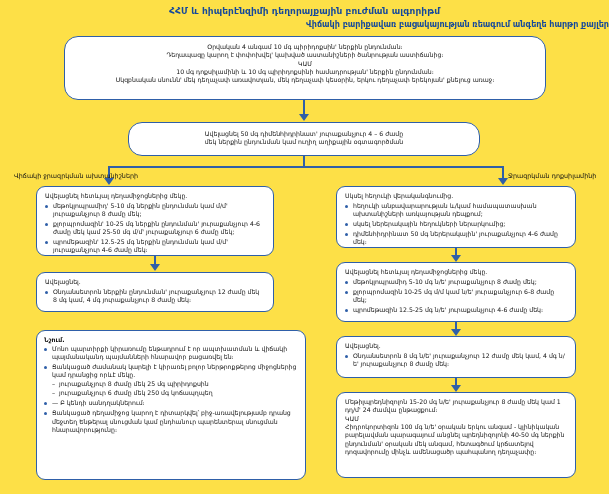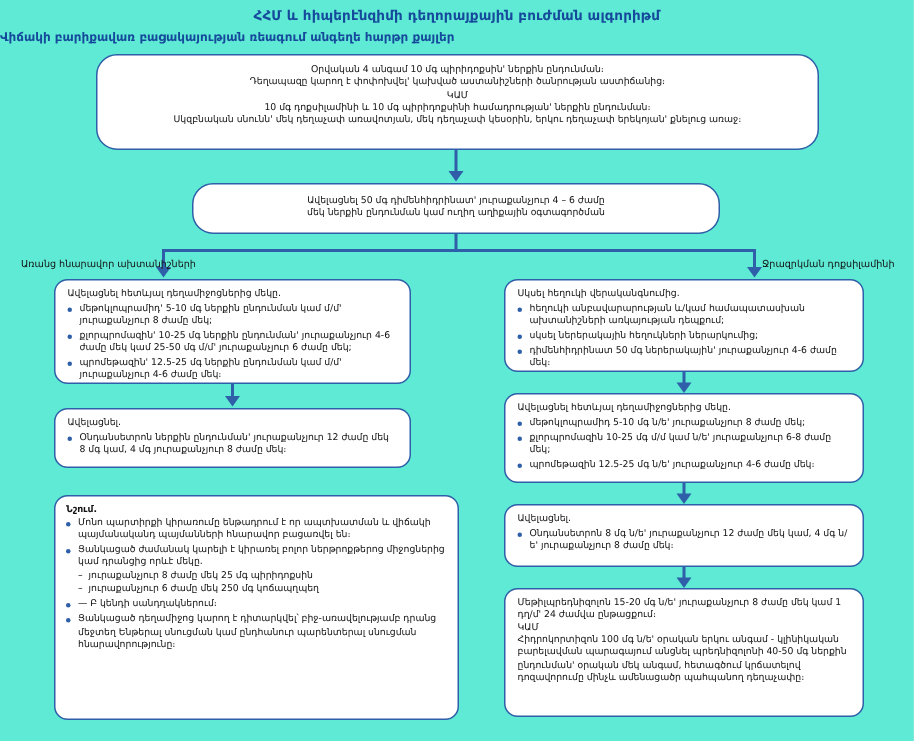--- a/index.html
+++ b/index.html
@@ -7,33 +7,33 @@
     width:609px;height:494px;
     background:#dfe6f2;
     font-family:"DejaVu Sans","Liberation Sans",sans-serif;
     font-size:6.2px;
     color:#111;
     position:relative;
     overflow:hidden;
   }
   .page{
     position:absolute;inset:0;
-    background:#5eead4;
+    background:#fde047;
   }
   .title{
     position:absolute;left:0;right:0;top:6px;
     text-align:center;
     color:#15499b;
     font-weight:bold;
     font-size:9px;
     letter-spacing:0.1px;
   }
   .subtitle{
     position:absolute;left:0;right:0;top:20px;
-    text-align:left;
+    text-align:right;
     color:#15499b;
     font-weight:bold;
     font-size:8px;
   }
   .box{
     position:absolute;
     background:#ffffff;
     border:1.4px solid #2f5fa8;
     border-radius:9px;
     box-sizing:border-box;
@@ -128,21 +128,21 @@
     <span class="b-line">մեկ ներքին ընդունման կամ ուղիղ աղիքային օգտագործման</span>
   </div>
 
   <div class="line" style="left:303px;top:156px;width:2px;height:10px;"></div>
   <div class="line" style="left:108px;top:166px;width:396px;height:2px;"></div>
   <div class="line" style="left:108px;top:166px;width:2px;height:14px;"></div>
   <div class="line" style="left:502px;top:166px;width:2px;height:14px;"></div>
   <div class="tri-down" style="left:104px;top:178px;"></div>
   <div class="tri-down" style="left:498px;top:178px;"></div>
 
-  <div class="branch-label" style="left:14px;top:172px;">Առանց հնարավոր ախտանիշների</div>
+  <div class="branch-label" style="left:14px;top:172px;">Վիճակի ջրազրկման ախտանիշների</div>
   <div class="branch-label" style="left:508px;top:172px;">Ջրազրկման դոքսիլամինի</div>
 
   <div class="box" style="left:36px;top:186px;width:238px;height:70px;">
     <span class="hdr">Ավելացնել հետևյալ դեղամիջոցներից մեկը.</span>
     <ul class="bl">
       <li>մեթոկլոպրամիդ' 5-10 մգ ներքին ընդունման կամ մ/մ' յուրաքանչյուր 8 ժամը մեկ;</li>
       <li>քլորպրոմազին' 10-25 մգ ներքին ընդունման' յուրաքանչյուր 4-6 ժամը մեկ կամ 25-50 մգ մ/մ' յուրաքանչյուր 6 ժամը մեկ;</li>
       <li>պրոմեթազին' 12.5-25 մգ ներքին ընդունման կամ մ/մ' յուրաքանչյուր 4-6 ժամը մեկ։</li>
     </ul>
   </div>

